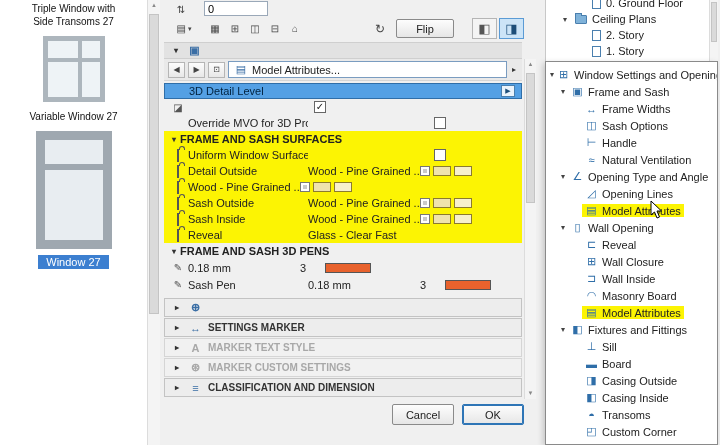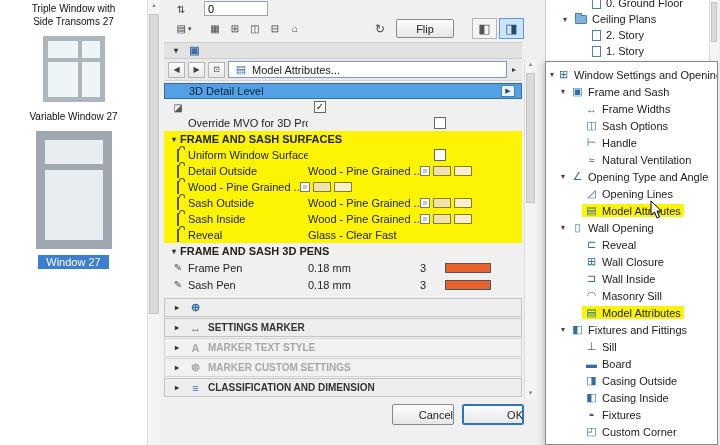--- a/index.html
+++ b/index.html
@@ -69,21 +69,21 @@
   .pen-swatch{width:46px;height:10px;border:1px solid #555;background:#e8622d}
   .gap2{height:2px}.gap4{height:4px}
 
   .csec{height:19px;margin:1px 0;background:#ededed;border:1px solid #c3c3c3;display:flex;align-items:center;gap:6px;padding:0 6px;font-weight:bold;font-size:10px;color:#333}
   .csec.disabled{color:#a8a8a8;background:#f1f1f1;border-color:#d5d5d5}
   .csec.disabled .hicon{color:#a8a8a8}
 
   #dlg-scroll{left:364px;top:59px;width:12px;height:340px}
   #dlg-scroll .thumbbar{top:14px;height:130px}
 
-  .dlg-btn{position:absolute;top:404px;width:62px;height:21px;border:1px solid #8a8a8a;border-radius:2px;background:linear-gradient(#fdfdfd,#e6e6e6);display:flex;align-items:center;justify-content:flex-end;font-size:11px;color:#222}
+  .dlg-btn{position:absolute;top:404px;width:62px;height:21px;border:1px solid #8a8a8a;border-radius:2px;background:linear-gradient(#fdfdfd,#e6e6e6);display:flex;align-items:center;justify-content:center;font-size:11px;color:#222}
   #btn-cancel{left:232px}
   #btn-ok{left:302px;border:1px solid #2e75b6;box-shadow:inset 0 0 0 1px #2e75b6}
 
   
   #nav-top{position:absolute;left:545px;top:0;width:173px;height:61px;background:#fff;border-left:1px solid #c8c8c8;overflow:hidden}
   .nrow{display:flex;align-items:center;height:16px;gap:5px}
   .nrow .tchev{width:10px;font-size:8px;color:#444;text-align:center}
   .folder-icon{width:12px;height:9px;background:#7fb2d9;border:1px solid #4a7fae;position:relative;border-radius:1px}
   .folder-icon::before{content:"";position:absolute;top:-3px;left:-1px;width:5px;height:2px;background:#7fb2d9;border:1px solid #4a7fae;border-bottom:none}
   .page-icon{width:9px;height:11px;background:#fff;border:1px solid #4a7fae}
@@ -279,21 +279,20 @@
       <span class="rextra"></span>
     </div>
 
     <div class="drow hdr" style="font-weight:bold">
       <span class="chev">▾</span>
       <span>FRAME AND SASH 3D PENS</span>
     </div>
 
     <div class="drow" style="height:17px">
       <span class="ricon">✎</span>
-      <span class="rlabel">Frame Pen</span>
       <span class="rvalue">0.18 mm</span>
       <span class="rextra">
           <span class="pen-num">3</span>
           <span class="pen-swatch"></span>
         </span>
     </div>
 
     <div class="drow" style="height:17px">
       <span class="ricon">✎</span>
       <span class="rlabel">Sash Pen</span>
@@ -453,21 +452,21 @@
   </div>
   <div class="trow lv2">
     <span class="pill">
         <span class="tic">⊐</span>
         <span class="tlabel">Wall Inside</span>
       </span>
   </div>
   <div class="trow lv2">
     <span class="pill">
         <span class="tic">◠</span>
-        <span class="tlabel">Masonry Sill</span>
+        <span class="tlabel">Masonry Board</span>
       </span>
   </div>
   <div class="trow lv2">
     <span class="pill hl">
         <span class="tic">▤</span>
         <span class="tlabel">Model Attributes</span>
       </span>
   </div>
 
   <div class="trow lv1">
@@ -497,21 +496,21 @@
   </div>
   <div class="trow lv2">
     <span class="pill">
         <span class="tic">◧</span>
         <span class="tlabel">Casing Inside</span>
       </span>
   </div>
   <div class="trow lv2">
     <span class="pill">
         <span class="tic">◓</span>
-        <span class="tlabel">Fixtures</span>
+        <span class="tlabel">Transoms</span>
       </span>
   </div>
   <div class="trow lv2">
     <span class="pill">
         <span class="tic">◰</span>
         <span class="tlabel">Custom Corner</span>
       </span>
   </div>
 
   <svg id="cursor" viewBox="0 0 14 20">

